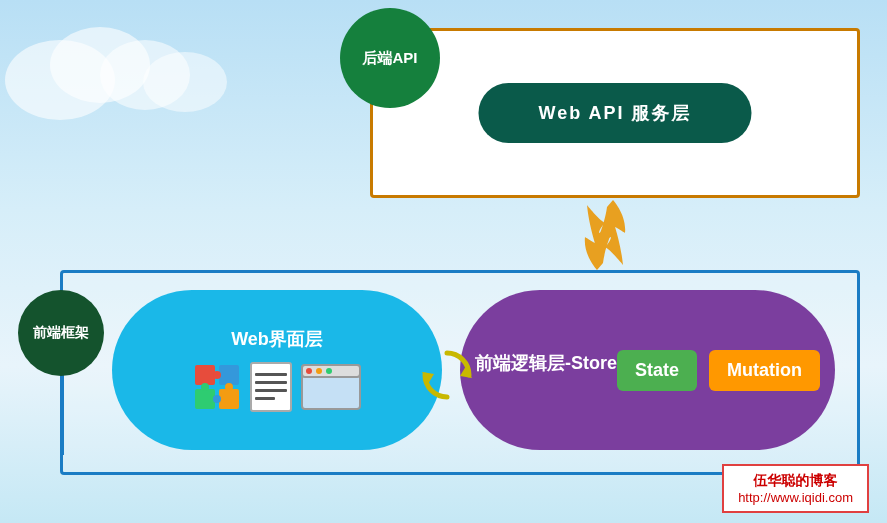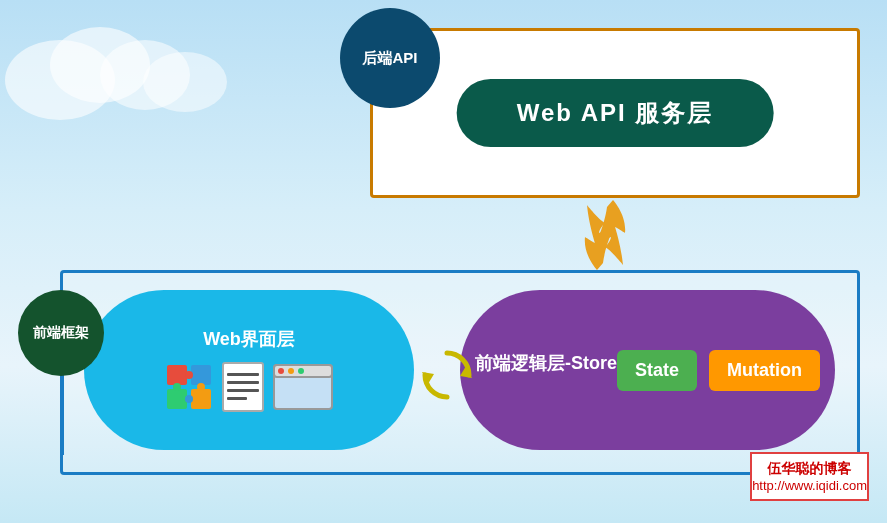--- a/index.html
+++ b/index.html
@@ -24,36 +24,36 @@
       border-radius: 4px;
     }
 
     .web-api-label {
       position: absolute;
       top: 50%;
       left: 50%;
       transform: translate(-50%, -50%);
       background: #0a5a4a;
       color: white;
-      font-size: 24px;
+      font-size: 18px;
       font-weight: bold;
       padding: 18px 60px;
       border-radius: 40px;
       white-space: nowrap;
       letter-spacing: 2px;
     }
 
     
     .backend-api {
       position: absolute;
       top: 8px;
       left: 340px;
       width: 100px;
       height: 100px;
-      background: #0c4a6e;
+      background: #15803d;
       border-radius: 50%;
       display: flex;
       align-items: center;
       justify-content: center;
       color: white;
       font-size: 15px;
       font-weight: bold;
       z-index: 10;
     }
 
@@ -100,21 +100,21 @@
       color: white;
       font-size: 14px;
       font-weight: bold;
       z-index: 10;
     }
 
     
     .web-layer {
       position: absolute;
       top: 290px;
-      left: 84px;
+      left: 112px;
       width: 330px;
       height: 160px;
       background: #1ab8e8;
       border-radius: 80px;
       display: flex;
       align-items: center;
       justify-content: center;
       flex-direction: column;
     }
 
@@ -181,25 +181,25 @@
       color: white;
     }
 
     .badge-state { background: #4caf50; }
     .badge-action { background: #2196f3; }
     .badge-mutation { background: #ff9800; }
 
     
     .blog-box {
       position: absolute;
-      bottom: 22px;
+      bottom: 10px;
       right: 18px;
       border: 2px solid #e04040;
       background: white;
-      padding: 6px 0;
+      padding: 6px 14px;
       text-align: center;
       z-index: 20;
     }
 
     .blog-name {
       color: #cc0000;
       font-size: 14px;
       font-weight: bold;
     }
 

